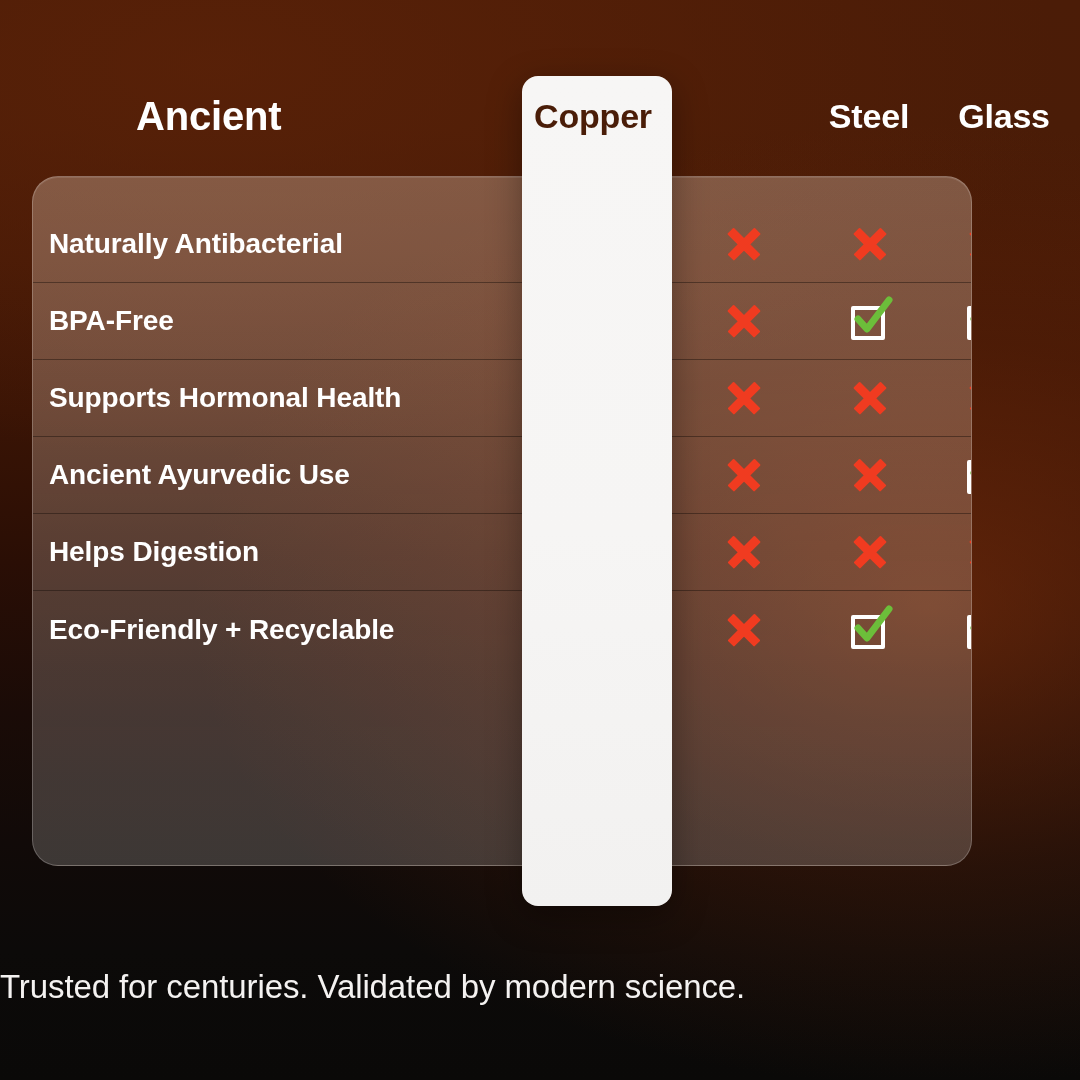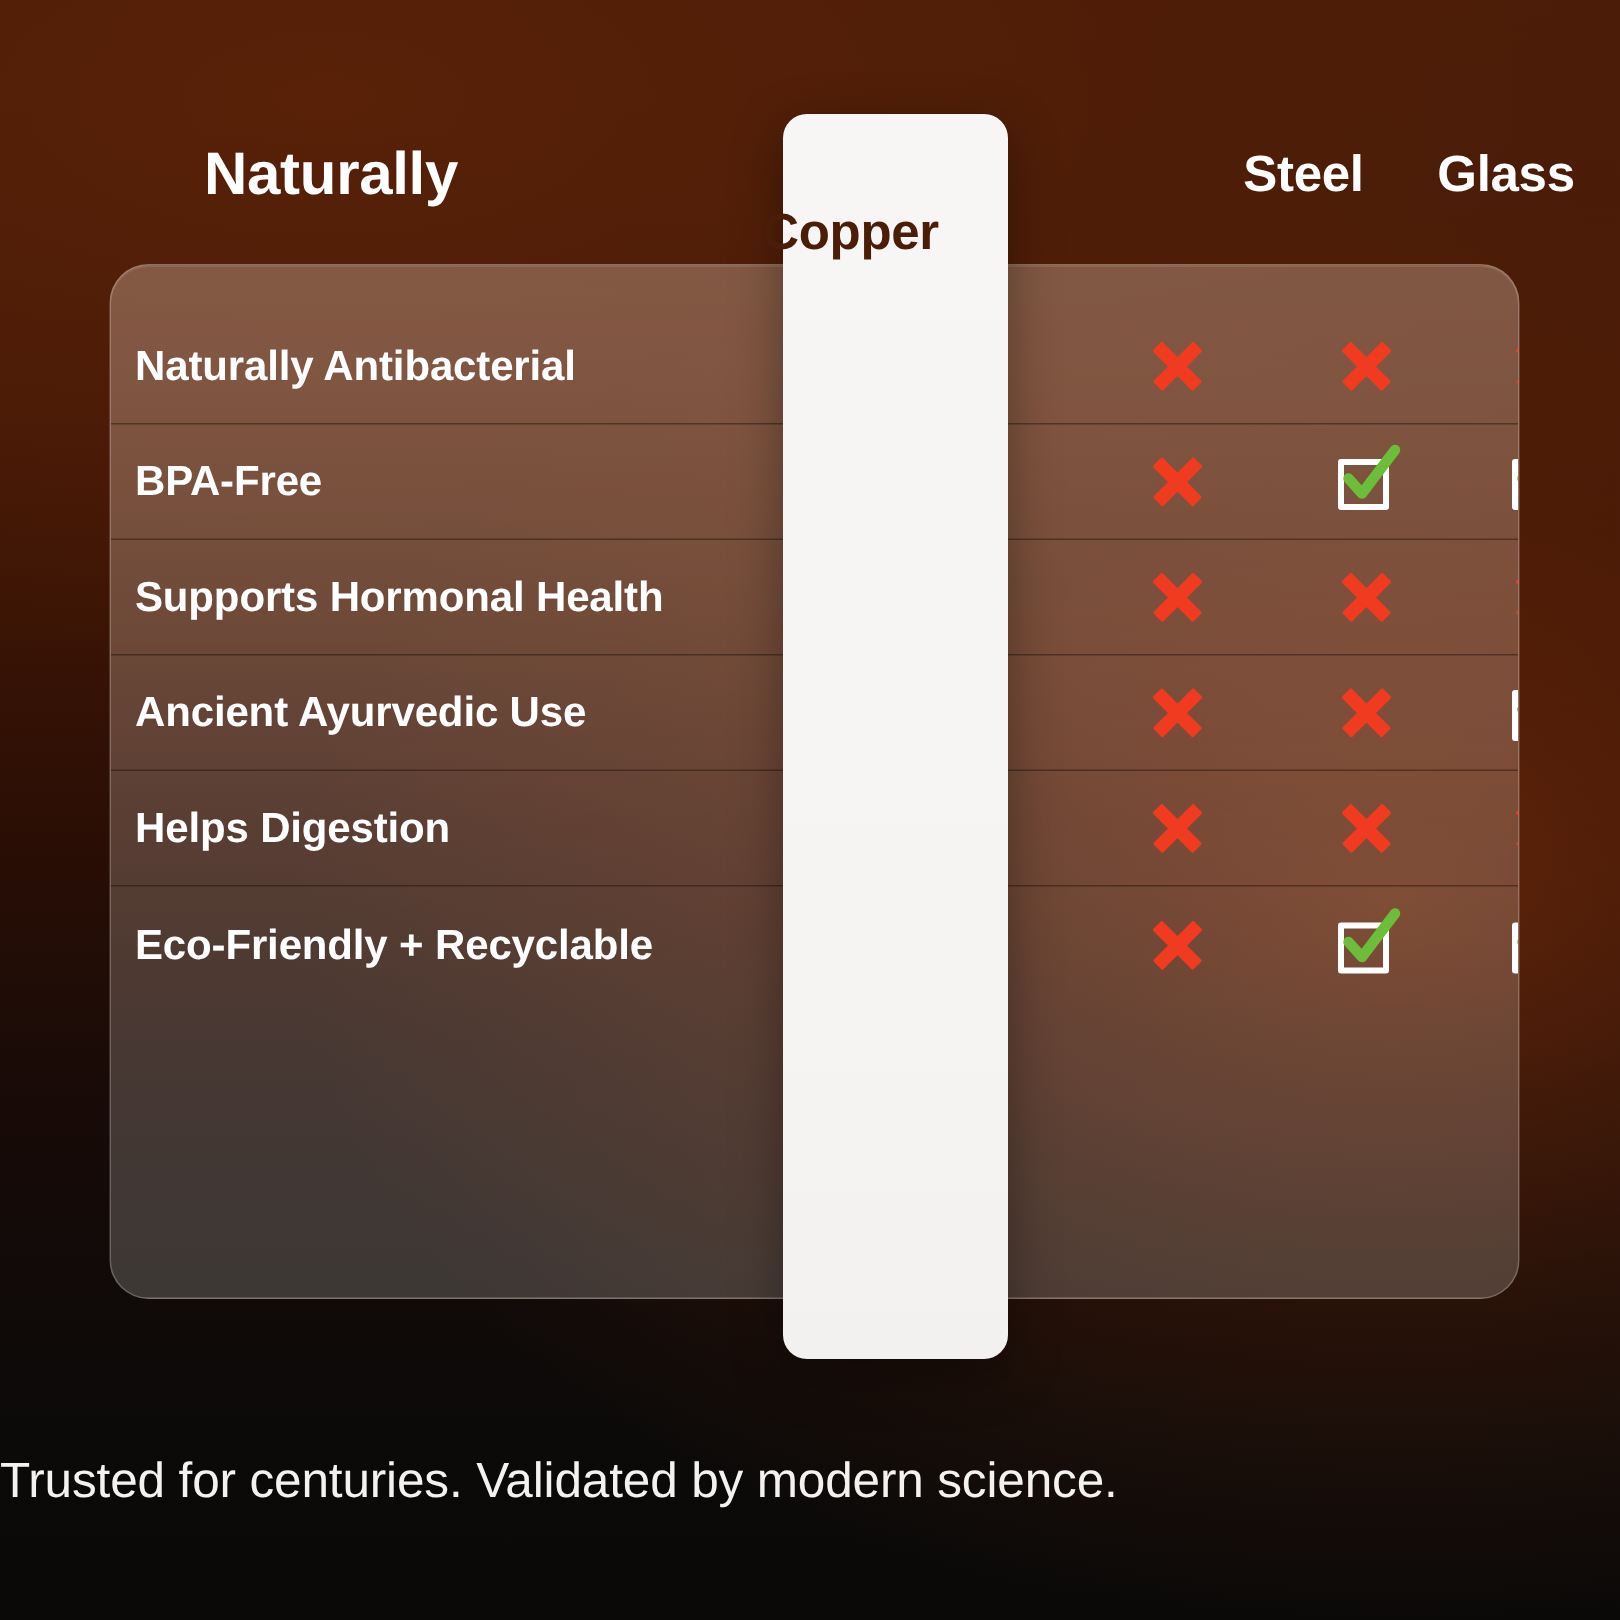--- a/index.html
+++ b/index.html
@@ -92,21 +92,20 @@
     z-index: 1;
     background: linear-gradient(180deg,
       rgba(255,232,214,0.295) 0%,
       rgba(255,228,208,0.280) 18%,
       rgba(255,226,206,0.255) 36%,
       rgba(250,228,214,0.225) 54%,
       rgba(246,232,224,0.205) 72%,
       rgba(244,236,232,0.200) 88%,
       rgba(244,238,234,0.200) 100%);
     box-shadow: inset 0 1px 0 rgba(255,255,255,0.10);
-    margin-left: 41px;
   }
   .rows {
     position: absolute;
     left: 0;
     top: 29px;
     width: 100%;
   }
   .row {
     position: relative;
     height: 77px;
@@ -190,22 +189,22 @@
   }
 </style>
 </head>
 <body>
 
 <div class="canvas">
 
   <div class="copper-panel"></div>
 
   <div class="header">
-    <div class="header-title" style="left: 136px;">Naturally</div>
-    <div class="col-head copper" style="left: 487px; width: 160px; margin-top: 39px;">Copper</div>
+    <div class="header-title" style="left: 136px;">Ancient</div>
+    <div class="col-head copper" style="left: 513px; width: 160px;">Copper</div>
     <div class="col-head" style="left: 789px; width: 160px;">Steel</div>
     <div class="col-head" style="left: 924px; width: 160px;">Glass</div>
   </div>
 
   <div class="card">
     <div class="rows" id="rows">
         <div class="row">
           <div class="prop-label">Naturally Antibacterial</div>
           <div class="cell" style="left: 520px;"><span class="mark check onlight"><span class="box"></span><svg class="tick" viewBox="0 0 46 46">
                 <path d="M10 24 L19 34 L41 5" fill="none" stroke="#6cbe3a" stroke-width="7" stroke-linecap="round" stroke-linejoin="round"></path>

